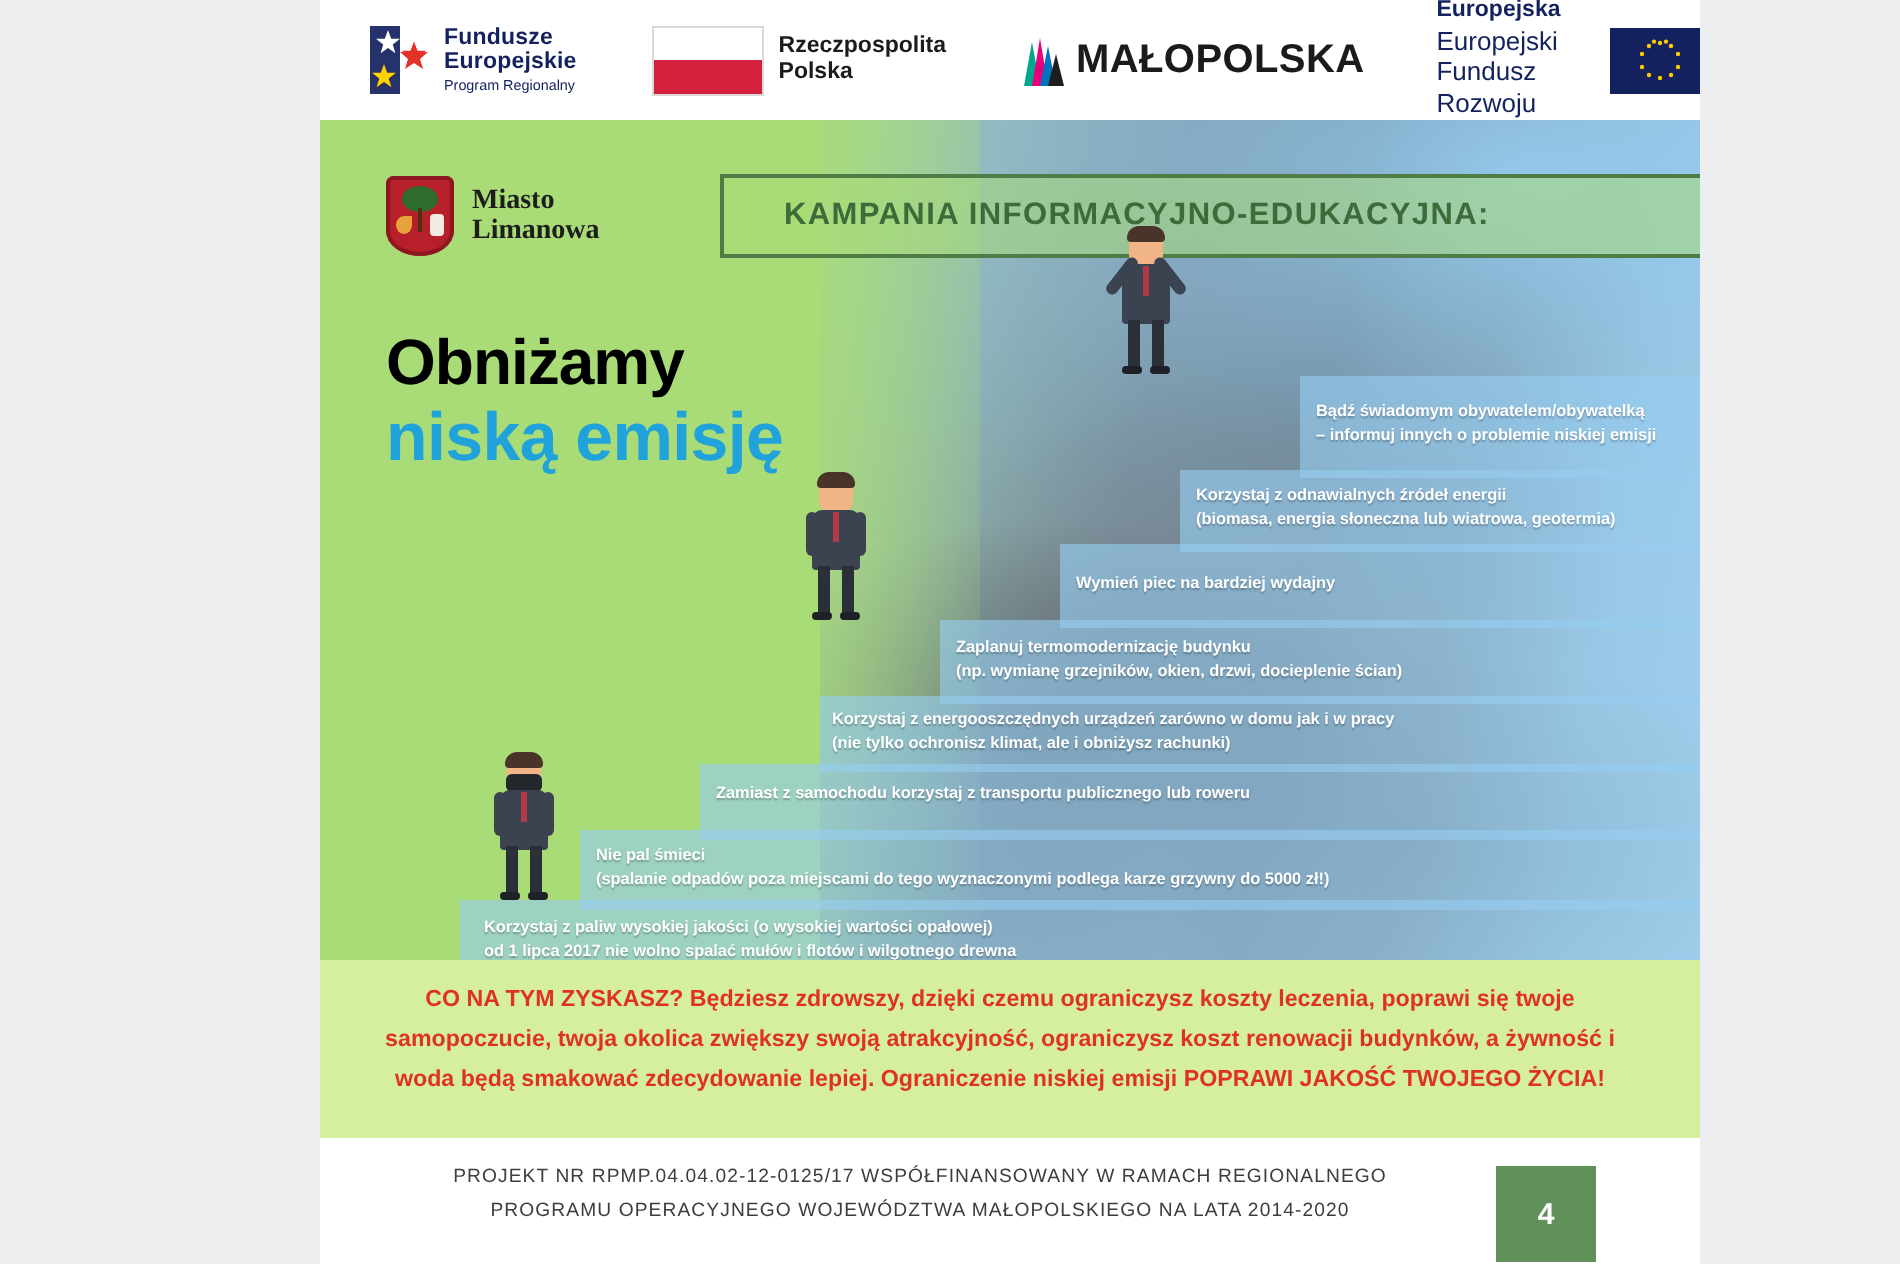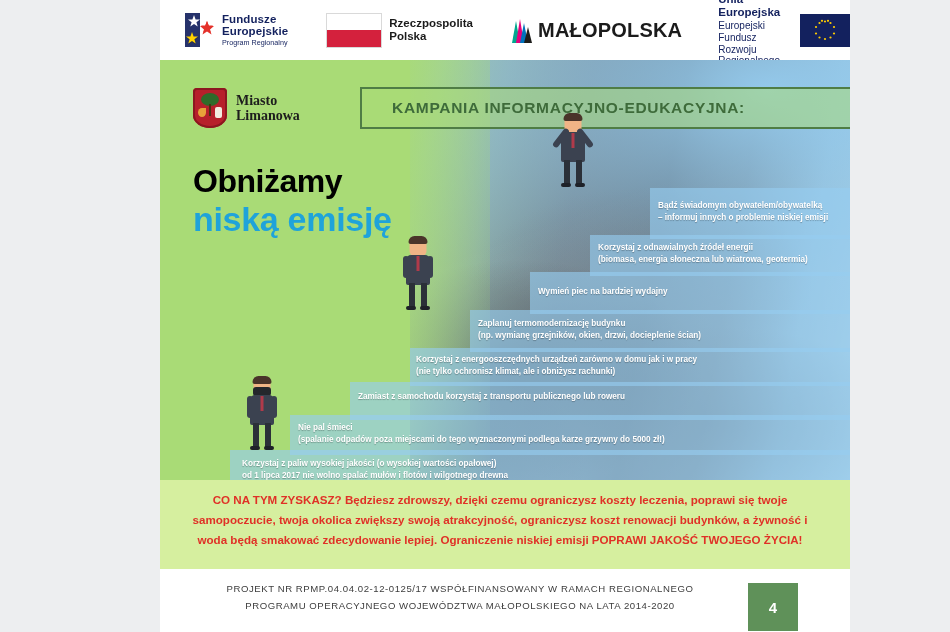--- a/index.html
+++ b/index.html
@@ -26,21 +26,21 @@
   .flag .r{height:50%;background:#d4213d;}
   .rp-txt{line-height:1.12;}
   .rp-l{font-size:11.5px;font-weight:bold;color:#1b1b1b;}
 
   .logo-mp{margin-left:38px;display:flex;align-items:center;gap:5px;}
   .mp-name{font-size:20px;font-weight:bold;color:#1b1b1b;letter-spacing:.2px;}
 
   .logo-ue{margin-left:36px;}
   .ue-txt{text-align:left;line-height:1.18;}
   .ue-l1{font-size:11.5px;font-weight:bold;color:#13215e;}
-  .ue-l2,.ue-l3{font-size:10px;color:#13215e;}
+  .ue-l2,.ue-l3{font-size:13px;color:#13215e;}
   .euflag{width:50px;height:33px;background:#13215e;position:relative;}
 
   
   .poster{position:absolute;left:0;top:60px;width:690px;height:505px;overflow:hidden;background:#a9db76;}
   .grad{position:absolute;inset:0;
     background:
       radial-gradient(120% 90% at 88% 6%, rgba(150,205,240,.95) 0%, rgba(150,205,240,0) 55%),
       linear-gradient(160deg, rgba(255,255,255,0) 40%, rgba(255,255,255,.12) 60%),
       linear-gradient(100deg,#a9db76 0%,#a9db76 26%,#9ec9a0 36%,#8aa9a5 45%,#6f7e86 56%,#59636c 68%,#6a7a86 78%,#8fb6cd 88%,#a9d4ea 100%);
   }

